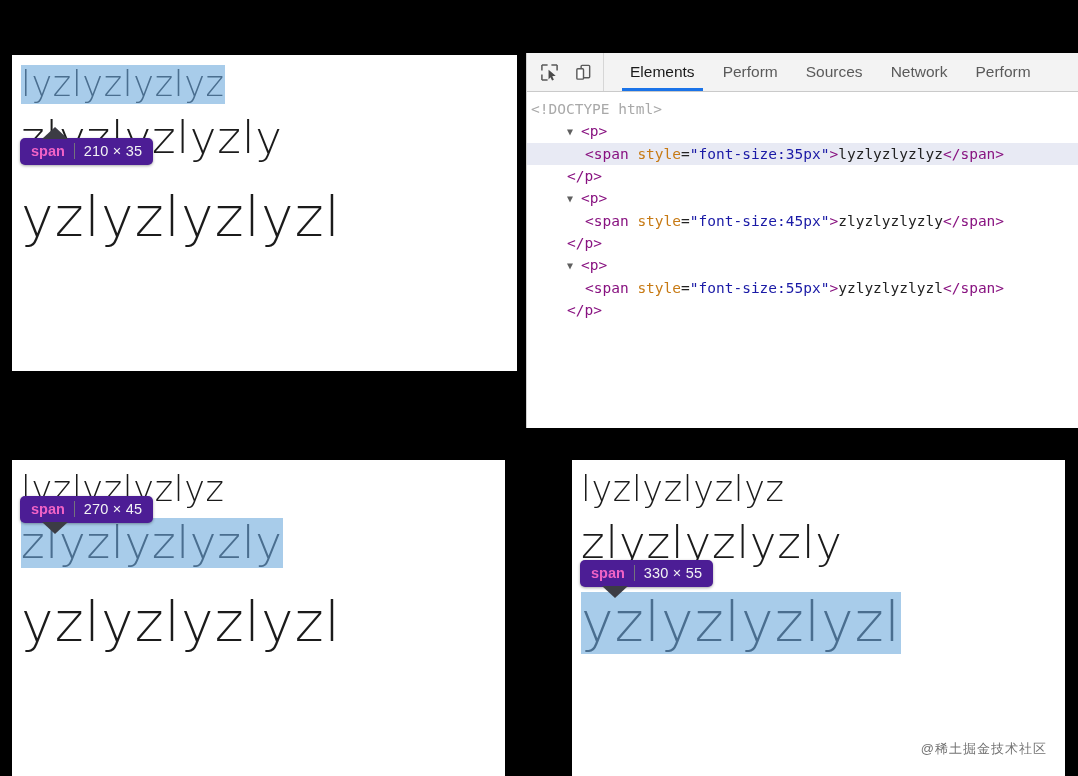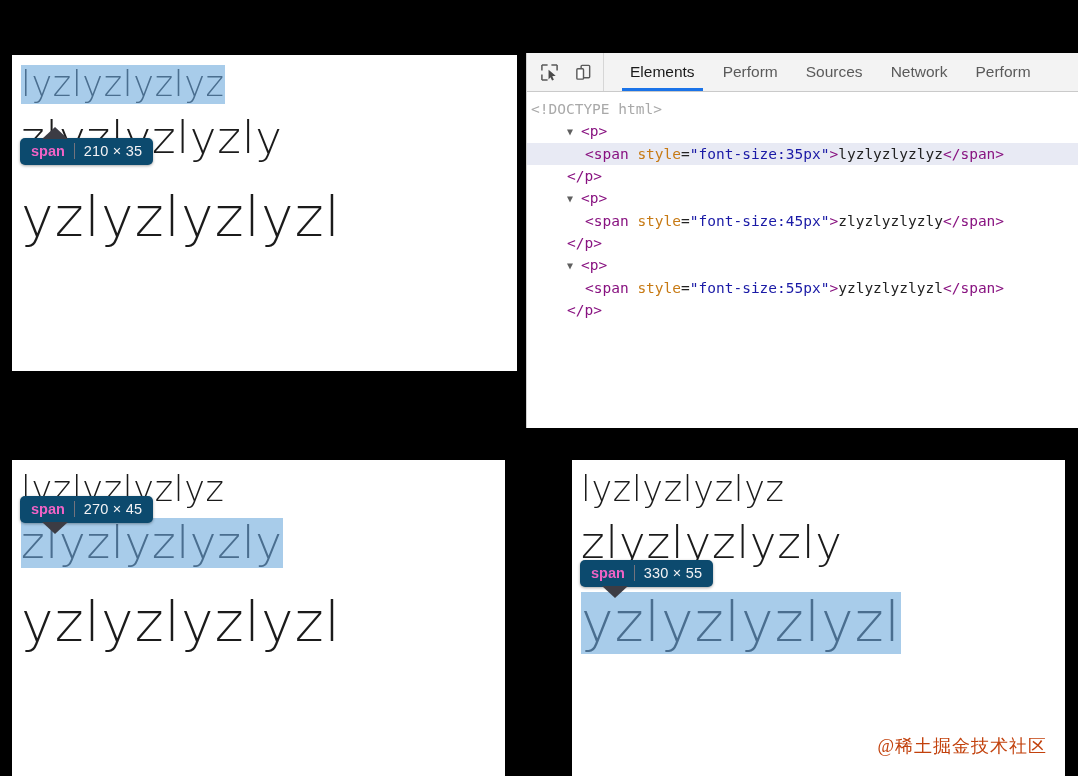--- a/index.html
+++ b/index.html
@@ -43,21 +43,21 @@
   .fs55 { font-size: 55px; }
 
   .para {
     margin: 0;
     padding: 0;
   }
 
   
   .badge {
     position: absolute;
-    background: #0c4a6e;
+    background: #4c1d95;
     border-radius: 5px;
     padding: 5px 11px 6px 11px;
     display: flex;
     align-items: center;
     gap: 9px;
     white-space: nowrap;
     z-index: 30;
     box-shadow: 0 1px 3px rgba(0,0,0,0.35);
   }
   .badge-tag {
@@ -187,23 +187,23 @@
   .c-tag     { color: #881280; }
   .c-attrn   { color: #c77a14; }
   .c-attrv   { color: #1a1aa6; }
   .c-text    { color: #222222; }
 
   
   #watermark {
     position: absolute;
     right: 18px;
     bottom: 18px;
-    font-size: 18px;
-    color: #c2410c;
-    font-family: Liberation Serif, serif;
+    font-size: 13px;
+    color: #737373;
+    font-family: Liberation Sans, sans-serif;
     letter-spacing: 1px;
     user-select: none;
   }
 </style>
 </head>
 <body>
 
 <div class="panel" id="panel-tl" style="left:12px; top:55px; width:505px; height:316px;">
 
   <div class="para" style="position:absolute; left:9px; top:10px;">

